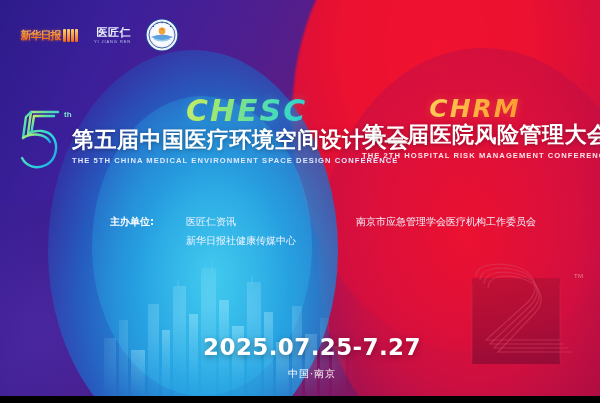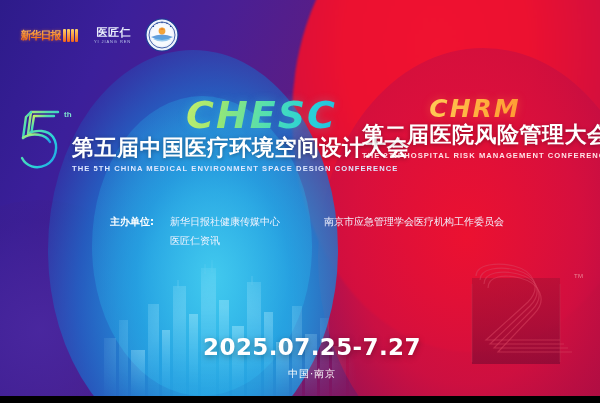--- a/index.html
+++ b/index.html
@@ -116,21 +116,21 @@
   .num5 { width:56px; height:70px; flex:0 0 56px; margin-top:8px; }
   .num5-th {
     font-size:8px; font-weight:bold; color:#7fe3d0;
     margin-left:-6px; margin-top:14px;
   }
 
   .left-text { margin-left:2px; }
 
   .acronym-chesc {
     font-family:"DejaVu Sans",sans-serif;
-    font-size:38px; font-weight:bold; font-style:italic;
+    font-size:30px; font-weight:bold; font-style:italic;
     letter-spacing:2px; line-height:1;
     background:linear-gradient(100deg,#d8f05a 0%,#9fe86a 22%,#52dfae 48%,#25cfd8 70%,#21a8e8 100%);
     -webkit-background-clip:text; background-clip:text; color:transparent;
     margin-left:114px;
     text-shadow:0 0 10px rgba(60,220,220,.28);
   }
   .cn-title-l {
     font-family:"DejaVu Sans",sans-serif;
     font-size:22px; font-weight:bold; color:#ffffff;
     letter-spacing:.5px; line-height:1.14; margin-top:1px;
@@ -161,20 +161,21 @@
     font-size:7.6px; font-weight:bold; color:#ffe4e8;
     letter-spacing:1.05px; margin-top:4px; text-align:center; white-space:nowrap;
   }
 
   
   .organizers {
     position:absolute; left:110px; top:212px;
     display:flex; align-items:flex-start;
     font-family:"DejaVu Sans",sans-serif;
     color:#ffffff;
+    gap:16px;
   }
   .org-label { font-size:10px; font-weight:bold; white-space:nowrap; margin-right:16px; line-height:1.9; }
   .org-col { display:flex; flex-direction:column; }
   .org-col.c2 { margin-left:44px; }
   .org-item { font-size:10px; line-height:1.9; white-space:nowrap; color:#f2f4ff; }
 
   
   .date-wrap { position:absolute; left:0; right:0; top:336px; text-align:center;padding-left:24px; }
   .date-main {
     font-family:"DejaVu Sans",sans-serif;
@@ -334,22 +335,22 @@
   <div class="conf conf-right">
     <div class="acronym-chrm">CHRM</div>
     <div class="cn-title-r">第二届医院风险管理大会</div>
     <div class="en-title-r">THE 2TH HOSPITAL RISK MANAGEMENT CONFERENCE</div>
   </div>
 
   <div class="organizers">
     <div class="org-label">主办单位:</div>
 
     <div class="org-col c1">
+      <div class="org-item">医匠仁资讯</div>
       <div class="org-item">新华日报社健康传媒中心</div>
-      <div class="org-item">医匠仁资讯</div>
     </div>
 
     <div class="org-col c2">
       <div class="org-item">南京市应急管理学会医疗机构工作委员会</div>
     </div>
   </div>
 
   <div class="date-wrap">
     <div class="date-main">2025.07.25-7.27</div>
     <div class="date-city">中国·南京</div>

